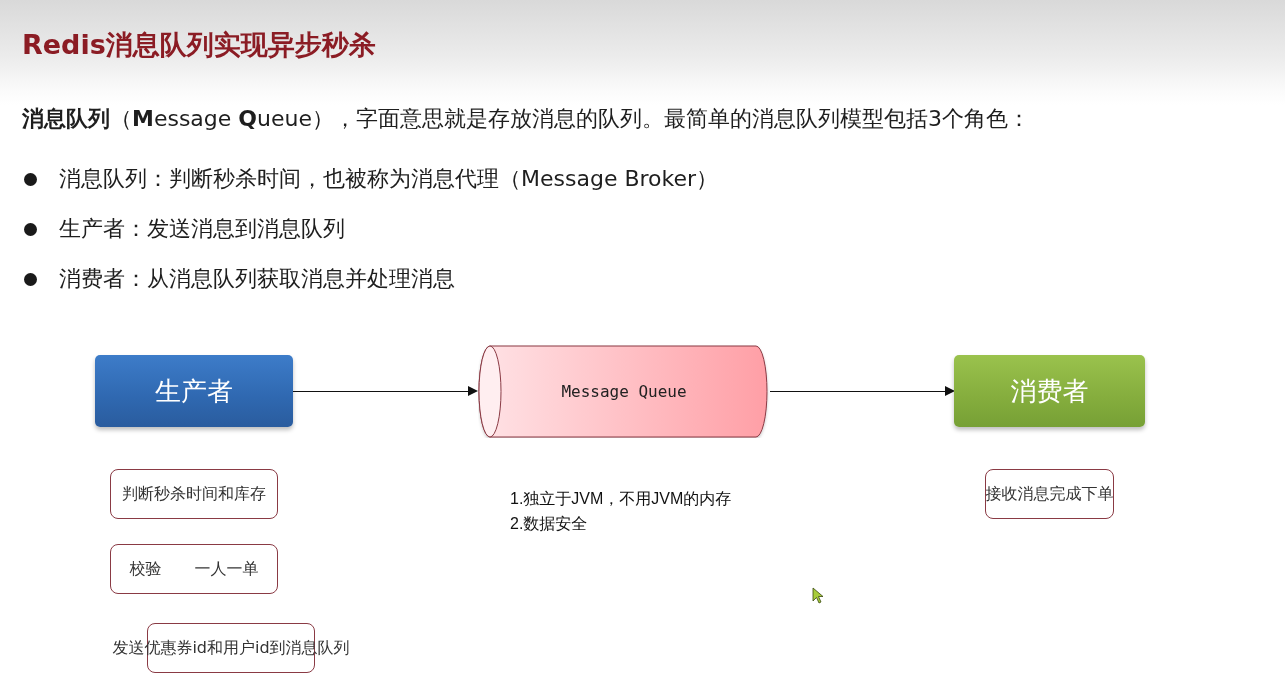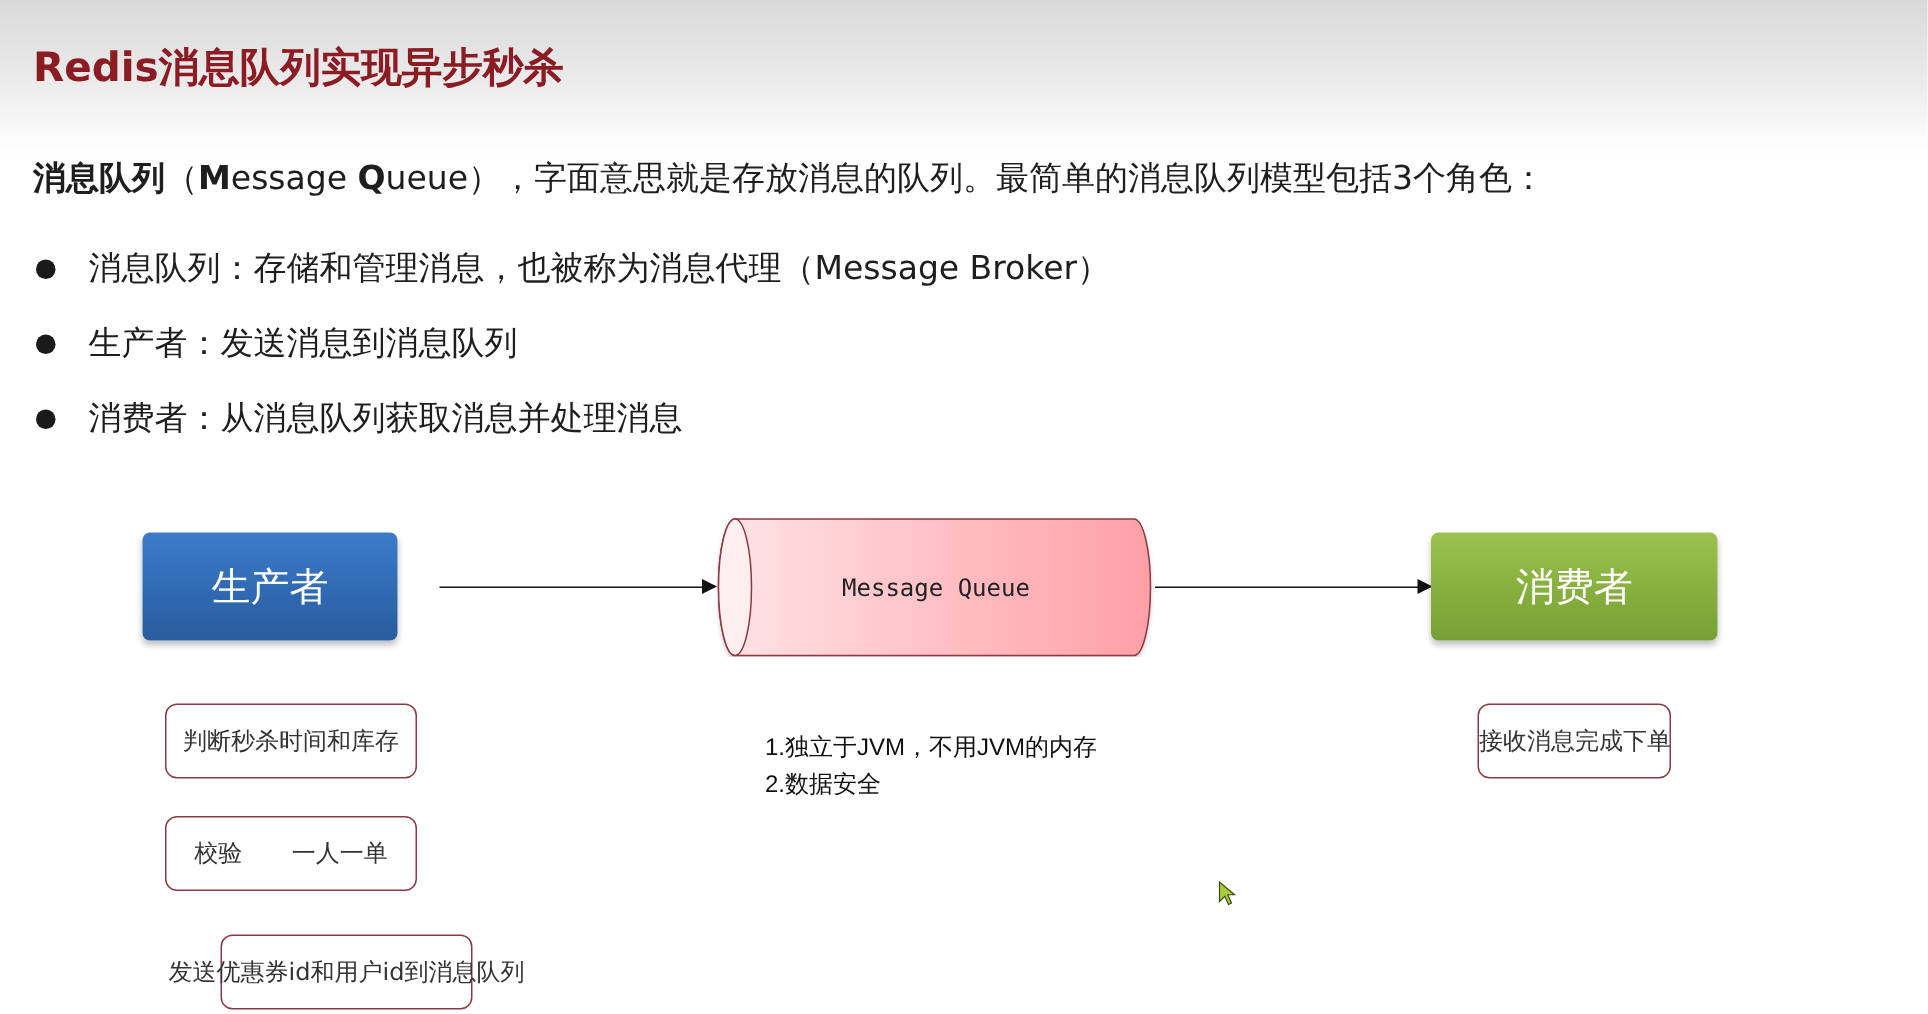--- a/index.html
+++ b/index.html
@@ -70,21 +70,21 @@
     display: flex;
     align-items: center;
     justify-content: center;
     color: #ffffff;
     font-size: 26px;
     border-radius: 5px;
     box-shadow: 0 3px 4px rgba(0,0,0,0.25);
   }
   .producer {
     left: 95px; top: 355px;
-    width: 170px; height: 72px;
+    width: 198px; height: 72px;
     background: linear-gradient(to bottom, #3d7cc9 0%, #2f68b0 60%, #2a5c9e 100%);
     justify-content: center;
   }
   .consumer {
     left: 954px; top: 355px;
     width: 191px; height: 72px;
     background: linear-gradient(to bottom, #9ac24d 0%, #85ad3d 60%, #76a035 100%);
   }
   .arrow-line {
     position: absolute;
@@ -152,21 +152,21 @@
     <div class="title">Redis消息队列实现异步秒杀</div>
   </div>
 
   <div class="intro">
     <b>消息队列</b><span>（</span><b>M</b><span>essage </span><b>Q</b><span>ueue</span><span>）</span><span>，字面意思就是存放消息的队列。最简单的消息队列模型包括3个角色：</span>
   </div>
 
   <ul class="bullets">
     <li>
       <span class="bullet-dot"></span>
-      <span>消息队列：存储和管理消息，也被称为消息代理（Message Broker）</span>
+      <span>消息队列：判断秒杀时间，也被称为消息代理（Message Broker）</span>
     </li>
     <li>
       <span class="bullet-dot"></span>
       <span>生产者：发送消息到消息队列</span>
     </li>
     <li>
       <span class="bullet-dot"></span>
       <span>消费者：从消息队列获取消息并处理消息</span>
     </li>
   </ul>
@@ -213,21 +213,21 @@
   <div class="step-box" style="left:110px; top:623px; width:166px; height:48px;margin-left:37px;">
     <span>发送优惠券id和</span>
     <span>用户id到消息队列</span>
   </div>
 
   <div class="notes">
     <div>1.独立于JVM，不用JVM的内存</div>
     <div>2.数据安全</div>
   </div>
 
-  <div class="step-box" style="left:985px; top:469px; width:127px; height:48px;justify-content:space-between;">
+  <div class="step-box" style="left:985px; top:469px; width:127px; height:48px;">
     <span>接收消息</span>
     <span>完成下单</span>
   </div>
 
   <svg class="cursor" viewBox="0 0 14 18">
     <path d="M1,1 L1,14 L4.5,10.5 L7,16 L9,15 L6.5,9.5 L11,9.5 Z" fill="#a8cc3a" stroke="#3a4a10" stroke-width="0.8"></path>
   </svg>
 </div>
 
 </body></html>

